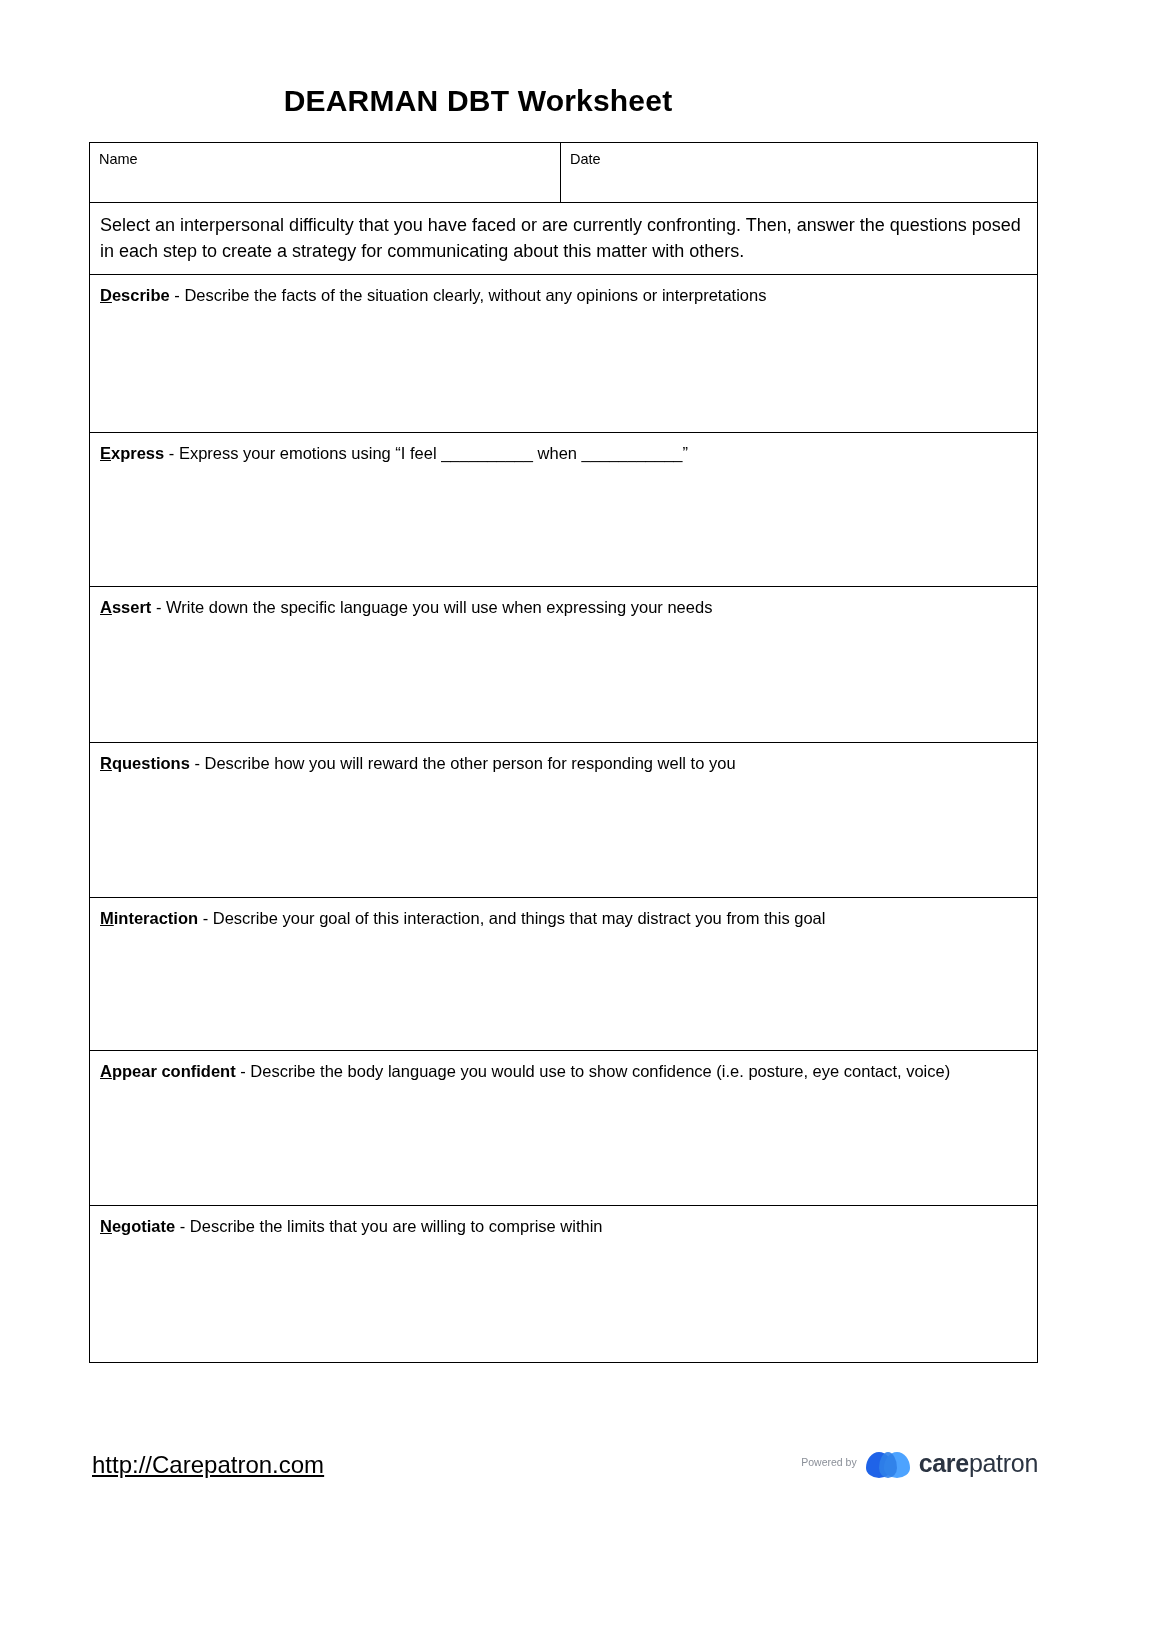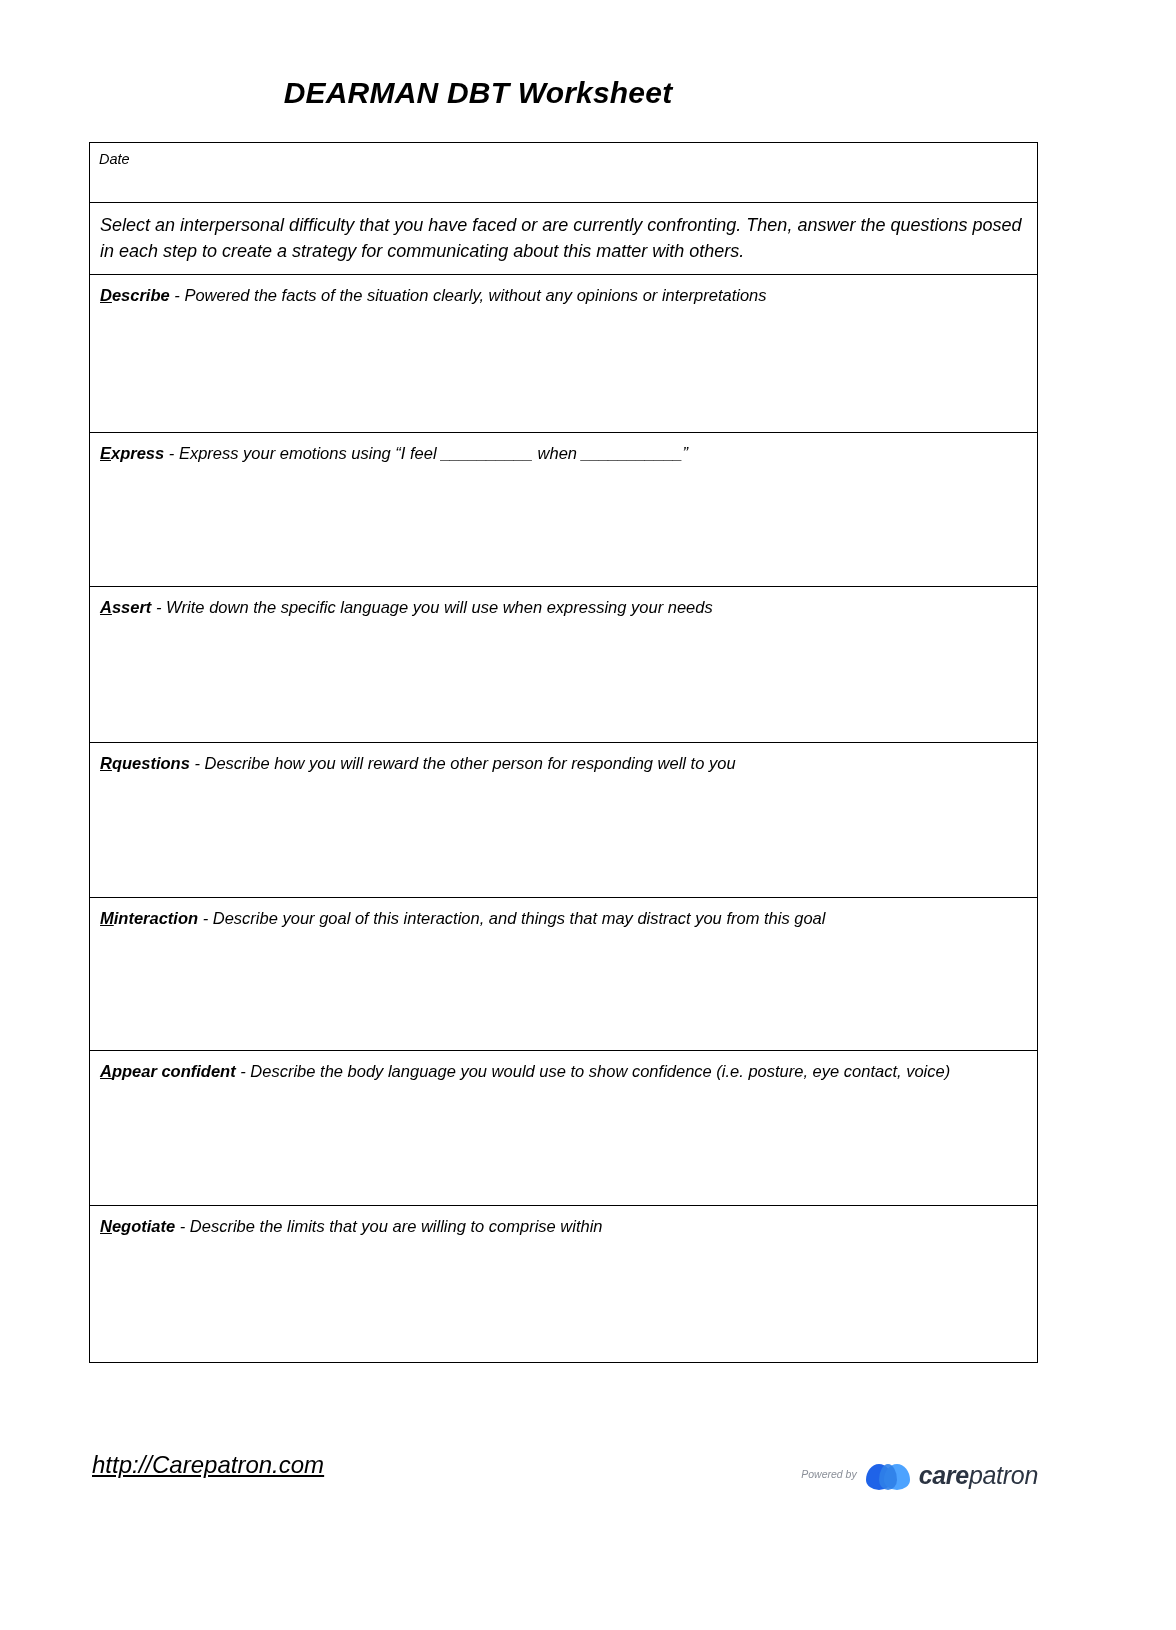--- a/index.html
+++ b/index.html
@@ -12,22 +12,21 @@
     height: 1630px;
     font-family: "Liberation Sans", sans-serif;
     color: #000000;
     -webkit-font-smoothing: antialiased;
   }
   .page {
     position: relative;
     width: 956px;
     height: 1630px;
     box-sizing: border-box;
-    padding: 0;
-    font-style: italic;
+    padding: 8px;
   }
   .title {
     text-align: center;
     font-size: 30px;
     font-weight: bold;
     letter-spacing: 0.2px;
     margin: 0;
     padding-top: 76px;
     line-height: 1.1;
   }
@@ -110,21 +109,21 @@
     left: 3px;
     top: 11px;
     font-size: 24px;
     text-decoration: underline;
     color: #000;
     white-space: nowrap;
   }
   .brand {
     position: absolute;
     right: 0px;
-    top: 20px;
+    top: 8px;
     display: flex;
     align-items: center;
     gap: 9px;
   }
   .powered {
     font-size: 10.5px;
     color: #8a8f98;
     line-height: 1;
     padding-bottom: 2px;
   }
@@ -166,33 +165,36 @@
 </head>
 <body>
 
 <div class="page">
 
   <h1 class="title">DEARMAN DBT Worksheet</h1>
 
   <div class="sheet">
 
     <div class="row">
+      <div class="idcell name">
+        <span>Name</span>
+      </div>
       <div class="idcell date">
         <span>Date</span>
       </div>
     </div>
 
     <div class="row">
       <div class="intro">Select an interpersonal difficulty that you have faced or are currently confronting. Then, answer the questions posed in each step to create a strategy for communicating about this matter with others.</div>
     </div>
 
     <div class="row">
       <div class="section">
         <div class="section-head">
-          <span class="key"><span class="first">D</span><span>escribe</span></span><span> - </span><span>Powered the facts of the situation clearly, without any opinions or interpretations</span>
+          <span class="key"><span class="first">D</span><span>escribe</span></span><span> - </span><span>Describe the facts of the situation clearly, without any opinions or interpretations</span>
         </div>
         <div class="section-body h-describe"></div>
       </div>
     </div>
 
     <div class="row">
       <div class="section">
         <div class="section-head">
           <span class="key"><span class="first">E</span><span>xpress</span></span><span> - </span><span>Express your emotions using “I feel __________ when ___________”</span>
         </div>

